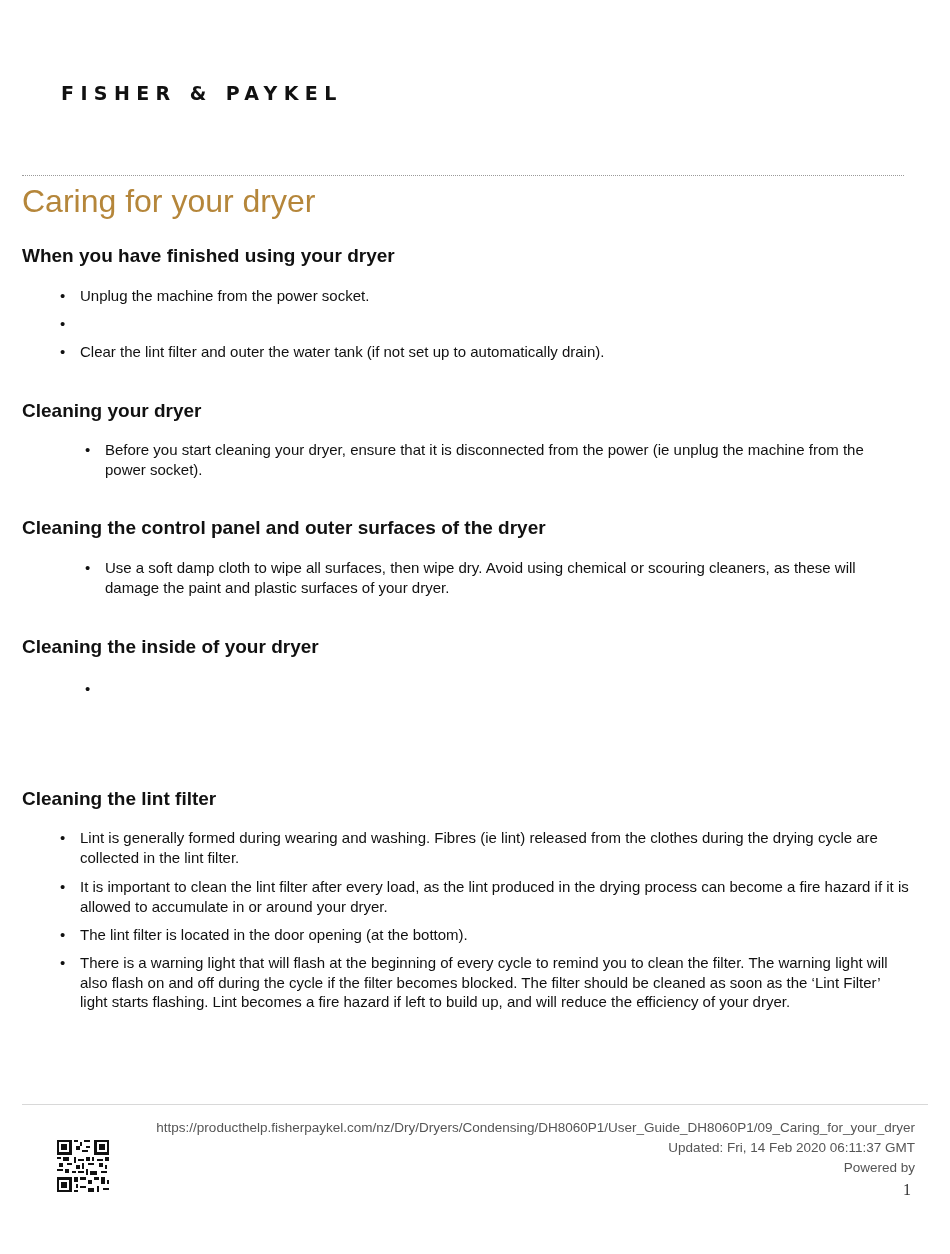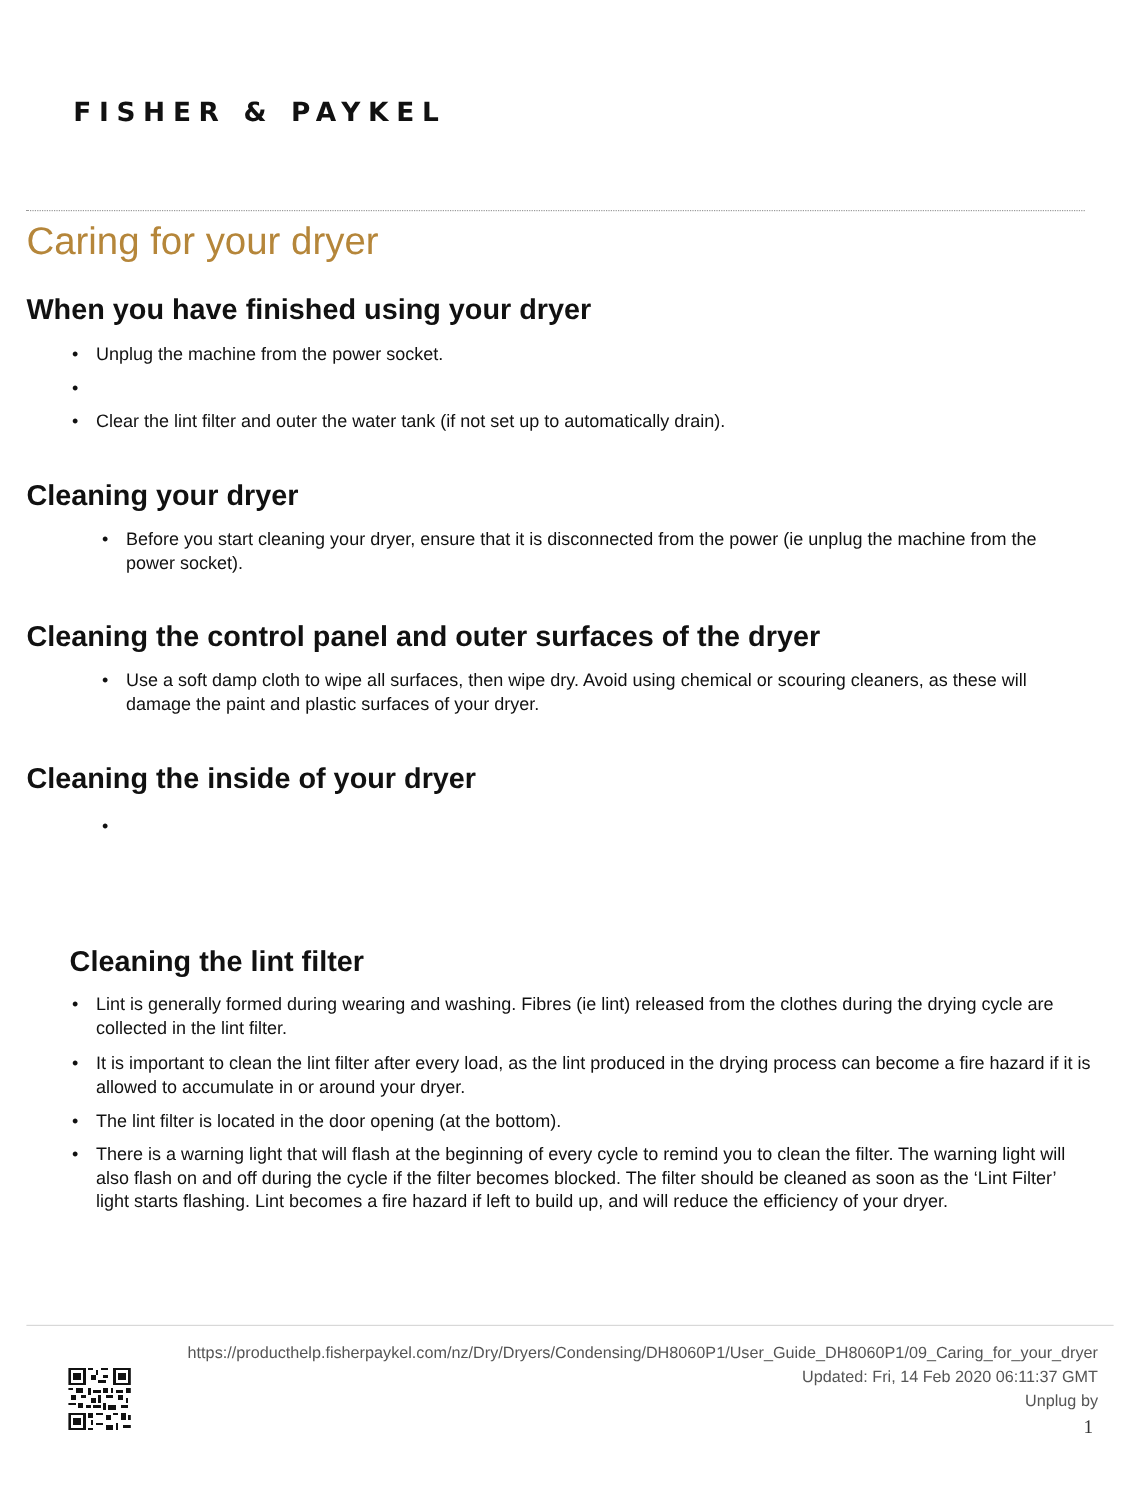--- a/index.html
+++ b/index.html
@@ -14,21 +14,21 @@
       overflow: hidden;
       font-family: "Liberation Sans", sans-serif;
       color: #111111;
     }
     .logo {
       position: absolute;
       left: 61px;
       top: 82px;
       font-family: "DejaVu Sans", sans-serif;
       font-weight: bold;
-      font-size: 22px;
+      font-size: 19px;
       letter-spacing: 6.4px;
       color: #111111;
       white-space: nowrap;
     }
     .divider-dotted {
       position: absolute;
       left: 22px;
       top: 175px;
       width: 882px;
       height: 0;
@@ -40,21 +40,21 @@
       top: 183px;
       font-size: 32px;
       color: #b5863a;
       font-weight: normal;
       margin: 0;
       white-space: nowrap;
     }
     .section-heading {
       position: absolute;
       left: 22px;
-      font-size: 24px;
+      font-size: 19px;
       font-weight: bold;
       margin: 0;
       white-space: nowrap;
       color: #111111;
     }
     .bullet {
       position: absolute;
       font-size: 15px;
       line-height: 19.5px;
       color: #111111;
@@ -129,21 +129,21 @@
 <div class="bullet" style="left:105px; top:558px; width:775px;">
   <span class="dot">•</span>
   <span>Use a soft damp cloth to wipe all surfaces, then wipe dry. Avoid using chemical or scouring cleaners, as these will damage the paint and plastic surfaces of your dryer.</span>
 </div>
 
 <h2 class="section-heading" style="top:636px;">Cleaning the inside of your dryer</h2>
 <div class="bullet lg" style="left:105px; top:676px; width:790px;">
   <span class="dot">•</span>
 </div>
 
-<h2 class="section-heading" style="top:788px;margin-left:36px;">Cleaning the lint filter</h2>
+<h2 class="section-heading" style="top:788px;">Cleaning the lint filter</h2>
 <div class="bullet" style="left:80px; top:828px; width:825px;">
   <span class="dot">•</span>
   <span>Lint is generally formed during wearing and washing. Fibres (ie lint) released from the clothes during the drying cycle are collected in the lint filter.</span>
 </div>
 <div class="bullet" style="left:80px; top:877px; width:830px;">
   <span class="dot">•</span>
   <span>It is important to clean the lint filter after every load, as the lint produced in the drying process can become a fire hazard if it is allowed to accumulate in or around your dryer.</span>
 </div>
 <div class="bullet" style="left:80px; top:925px; width:825px;">
   <span class="dot">•</span>
@@ -206,14 +206,14 @@
       <rect x="11" y="22" width="3" height="1"></rect>
       <rect x="15" y="23" width="3" height="2"></rect>
       <rect x="19" y="22" width="1" height="3"></rect>
       <rect x="22" y="23" width="3" height="1"></rect>
       <rect x="8" y="24" width="2" height="1"></rect>
   </g>
 </svg>
 
 <div class="footer-text" style="top:1120px;text-align:right;">https://producthelp.fisherpaykel.com/nz/Dry/Dryers/Condensing/DH8060P1/User_Guide_DH8060P1/09_Caring_for_your_dryer</div>
 <div class="footer-text" style="top:1140px;">Updated: Fri, 14 Feb 2020 06:11:37 GMT</div>
-<div class="footer-text" style="top:1160px;">Unplug by</div>
+<div class="footer-text" style="top:1160px;">Powered by</div>
 <div class="page-number">1</div>
 
 </body></html>

